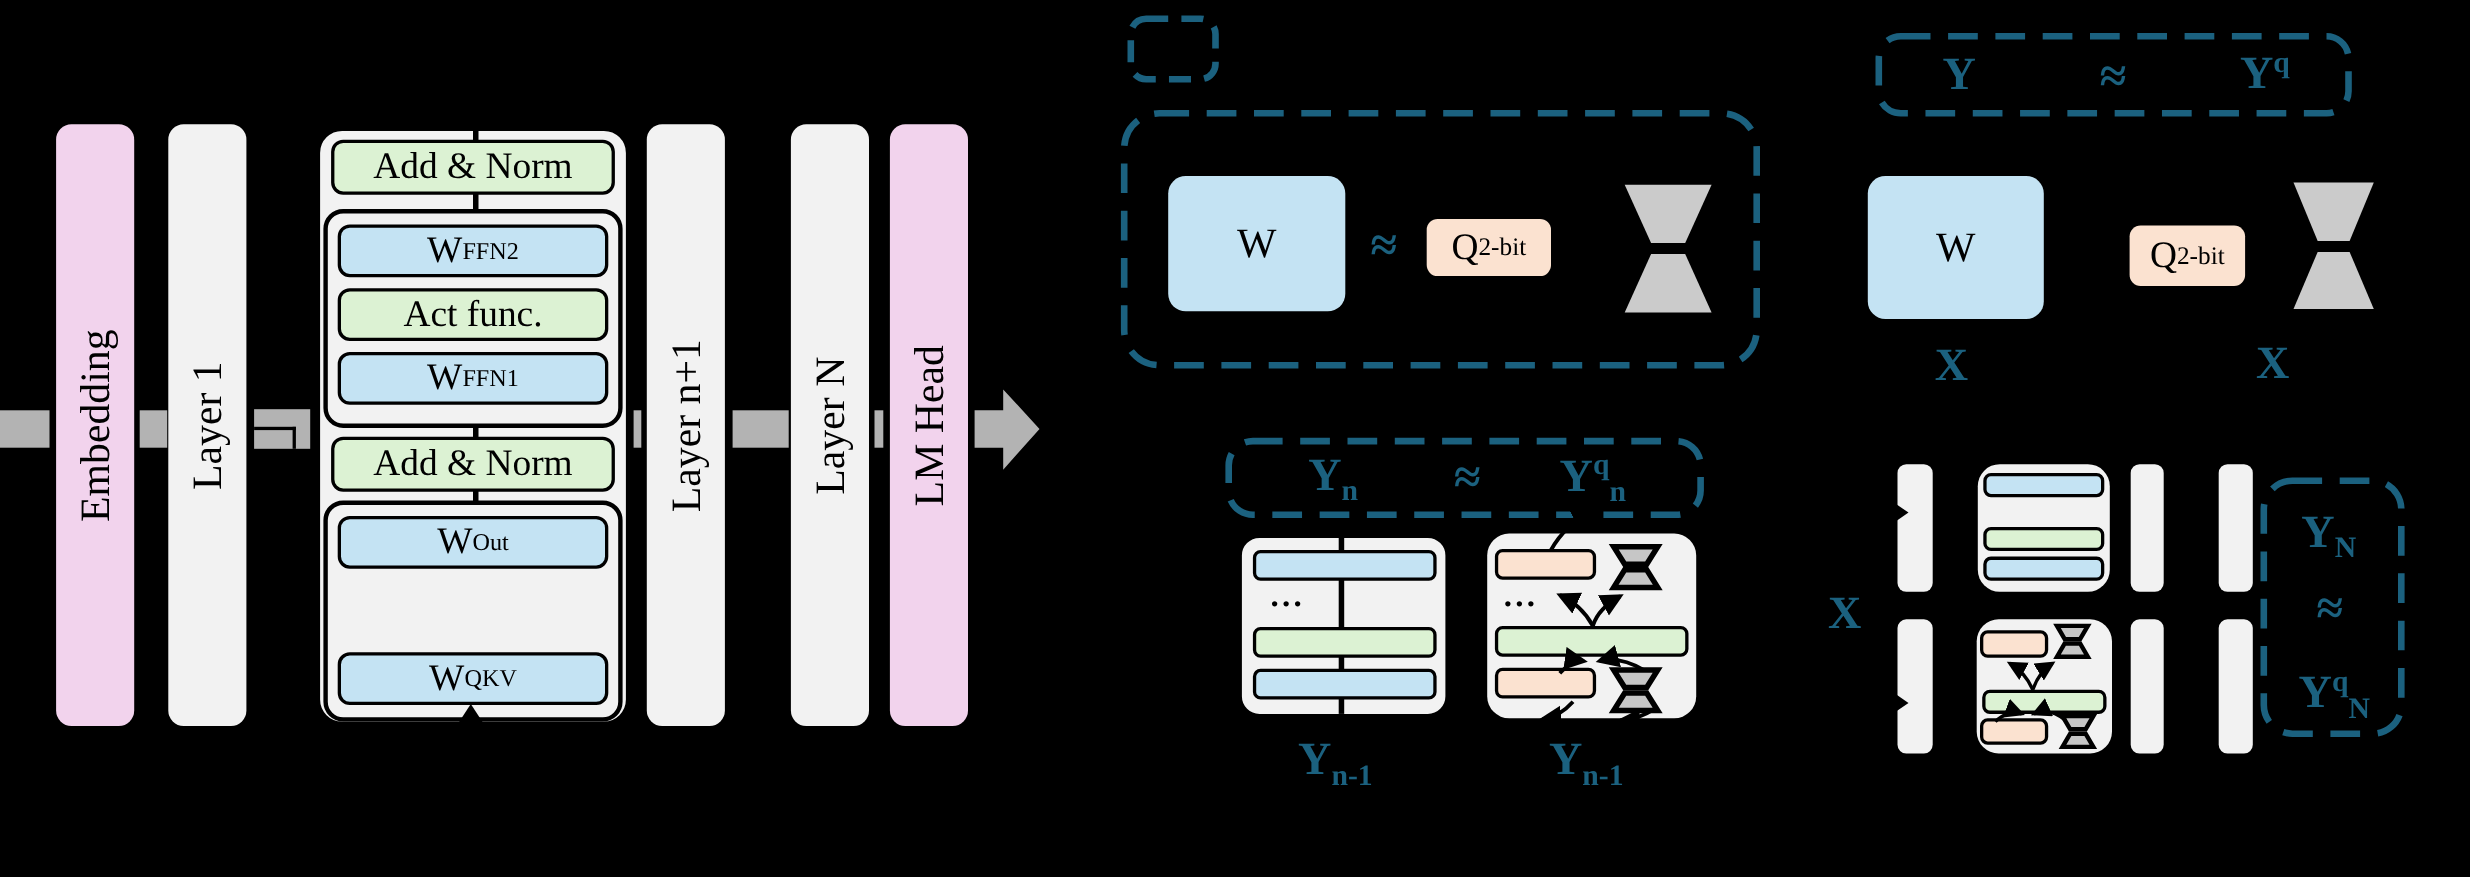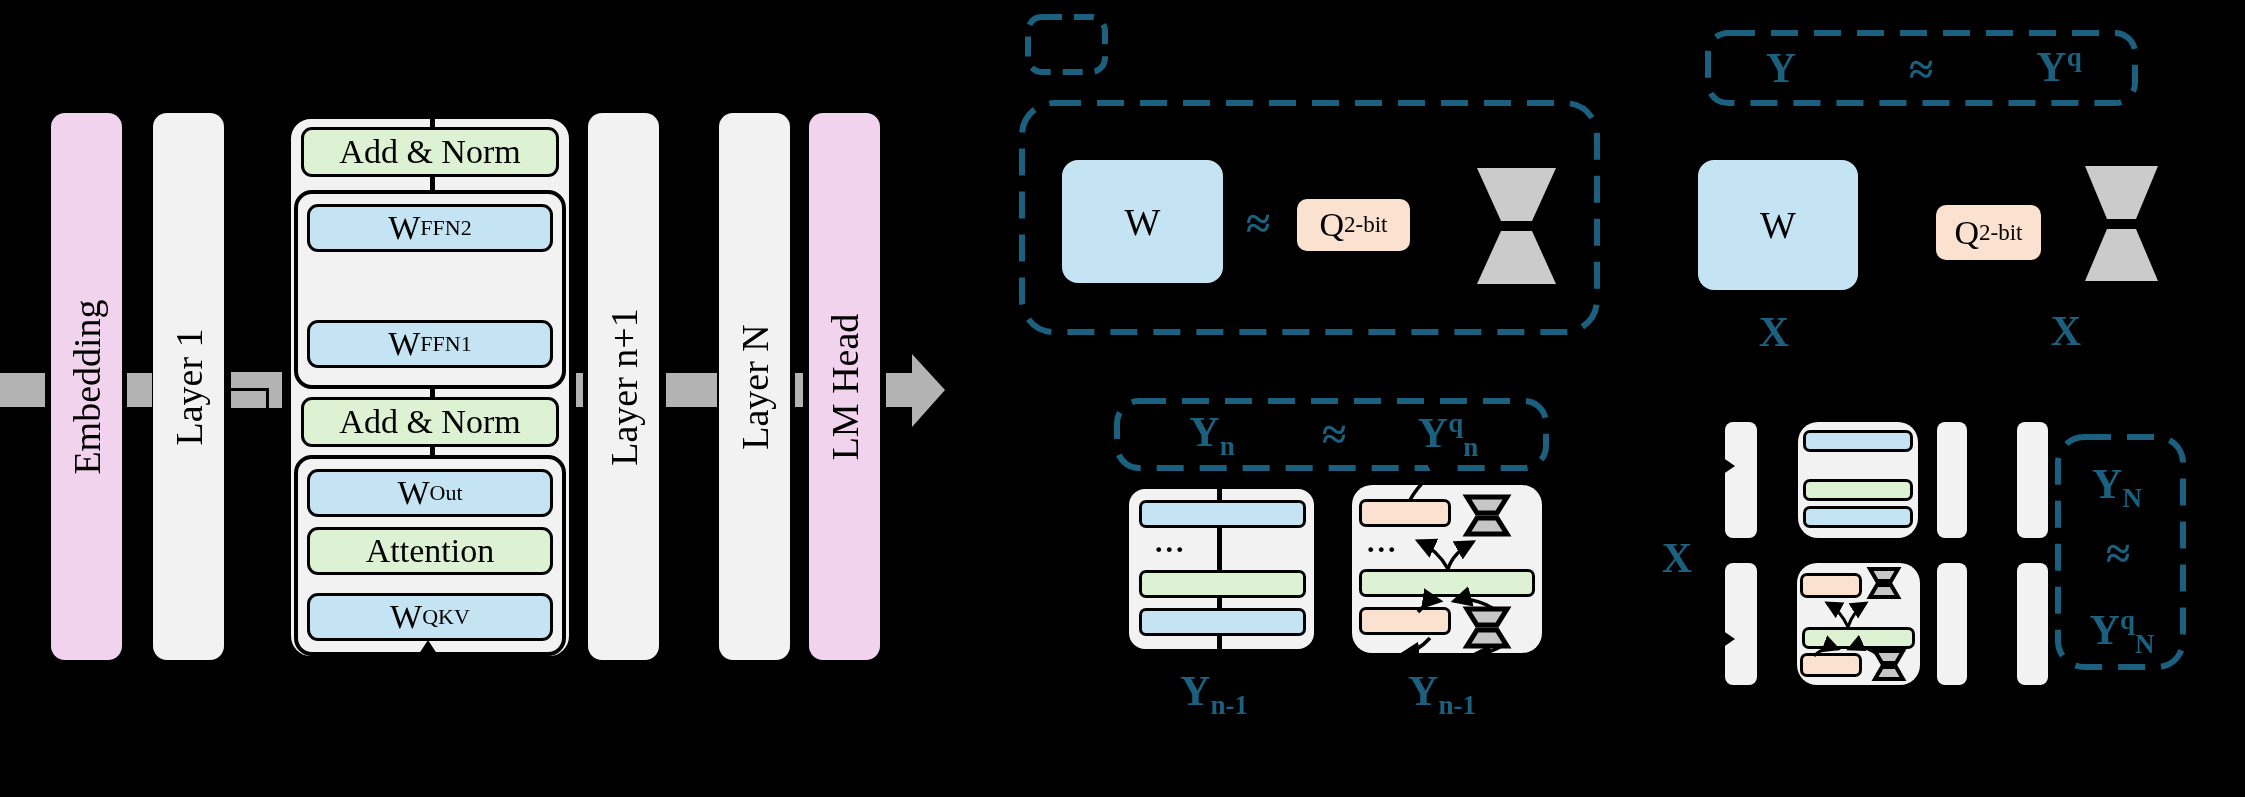--- a/index.html
+++ b/index.html
@@ -78,34 +78,34 @@
   <div id="block">
     <div class="vline"></div>
     <div class="row green" style="left:10px;top:8px;width:258px;height:50px">
       <span>Add &amp; Norm</span>
     </div>
     <div class="subbox" style="left:3px;top:71px;width:272px;height:199px"></div>
     <div class="row blue" style="left:16px;top:85px;width:246px;height:48px">
       <span>W</span>
         <sub>FFN2</sub>
     </div>
+    <div class="row green" style="left:16px;top:143px;width:246px;height:48px">
+      <span>Act func.</span>
+    </div>
     <div class="row blue" style="left:16px;top:201px;width:246px;height:48px">
       <span>W</span>
         <sub>FFN1</sub>
     </div>
     <div class="row green" style="left:10px;top:278px;width:258px;height:50px">
       <span>Add &amp; Norm</span>
     </div>
     <div class="subbox" style="left:3px;top:336px;width:272px;height:201px"></div>
     <div class="row blue" style="left:16px;top:350px;width:246px;height:48px">
       <span>W</span>
         <sub>Out</sub>
-    </div>
-    <div class="row green" style="left:16px;top:408px;width:246px;height:48px">
-      <span>Attention</span>
     </div>
     <div class="row blue" style="left:16px;top:474px;width:246px;height:48px">
       <span>W</span>
         <sub>QKV</sub>
     </div>
   </div>
 
   <div class="wbox" style="left:1062px;top:160px;width:161px;height:123px">
     <span>W</span>
   </div>

